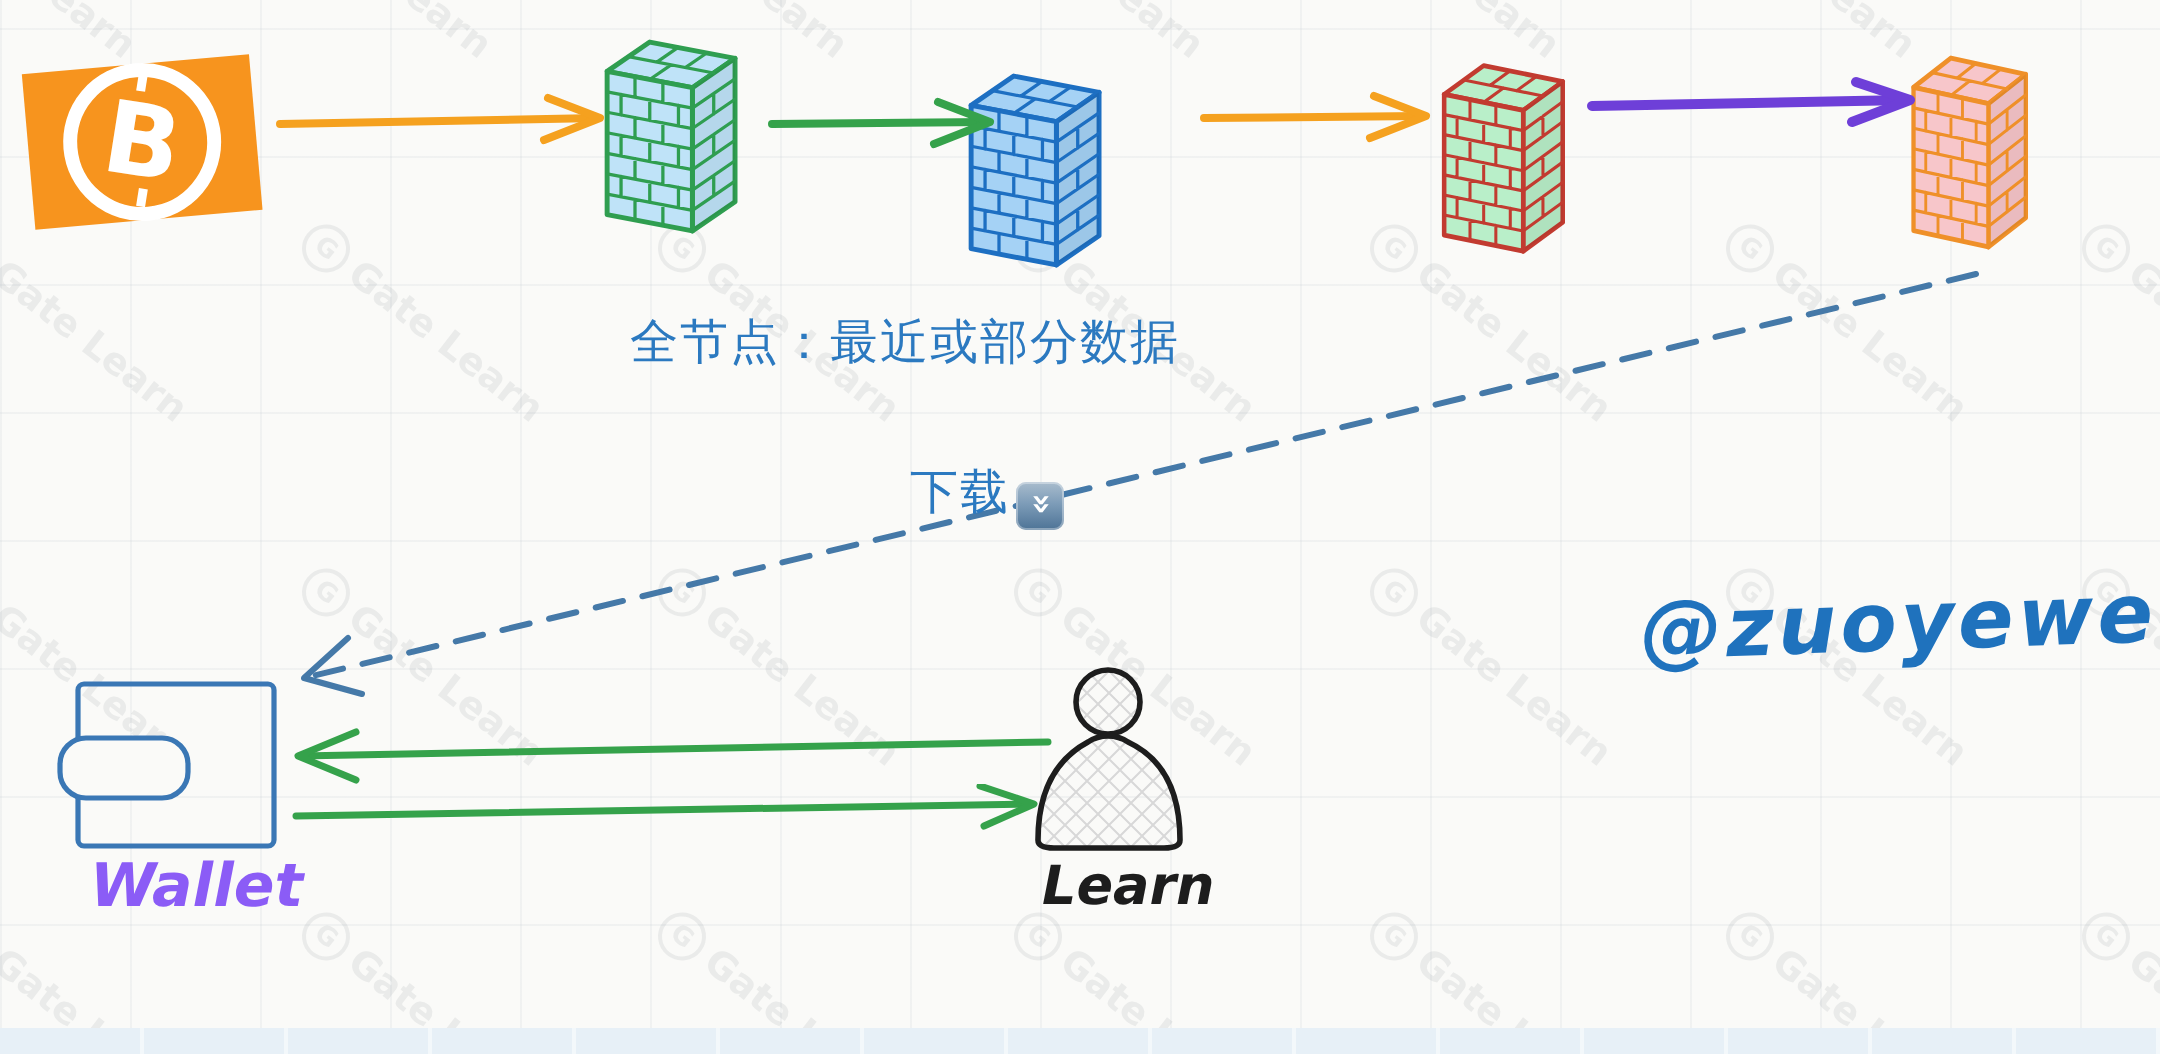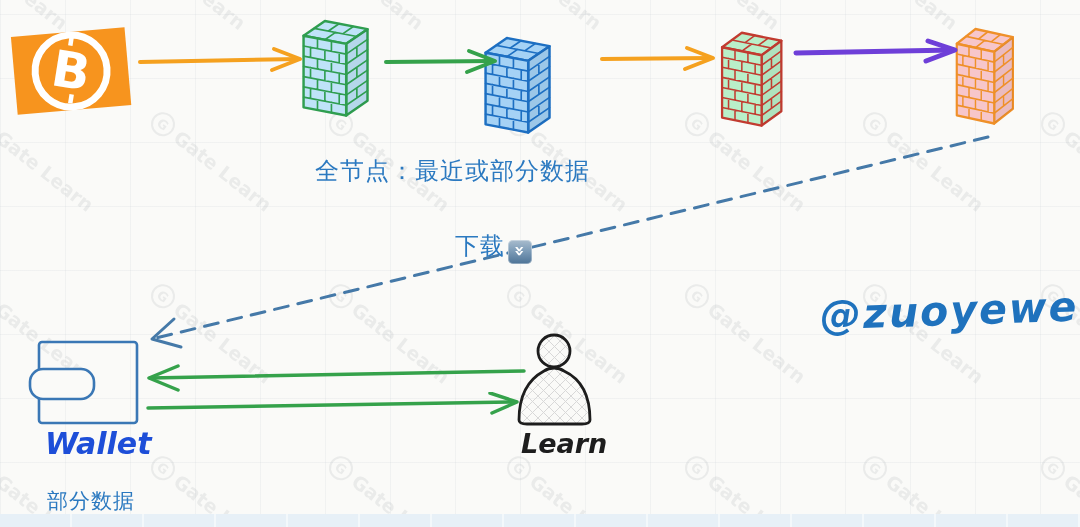--- a/index.html
+++ b/index.html
@@ -231,22 +231,21 @@
 
   <div class="abs cn-text" style="left: 315px; top: 155px; --c: #2b79c0;">全节点：最近或部分数据</div>
 
   <div class="abs cn-text" style="left: 455px; top: 230px; --c: #2b79c0;">
     <span>下载</span><span class="dl-icon">
         <span>»</span>
       </span>
   </div>
 
 
-  <div class="abs hand" style="left:45px;top:426px;font-size:30px;color:#1d4ed8">Wallet</div>
-
-  <div class="abs cn-text" style="left: 47px; top: 487px; font-size: 21px; --c: #2b79c0;">部分数据</div>
+  <div class="abs hand" style="left:45px;top:426px;font-size:30px;color:#8b5cf6">Wallet</div>
+
 
   <div class="abs hand" style="left:521px;top:428px;font-size:27px;color:#1d1d1d">Learn</div>
 
   <div class="abs hand handle" style="left: 820px; top: 286px; --c: #1f72bd;">@zuoyeweb3</div>
 
   <div class="bottom-band"></div>
 </div>
 
 </body></html>

